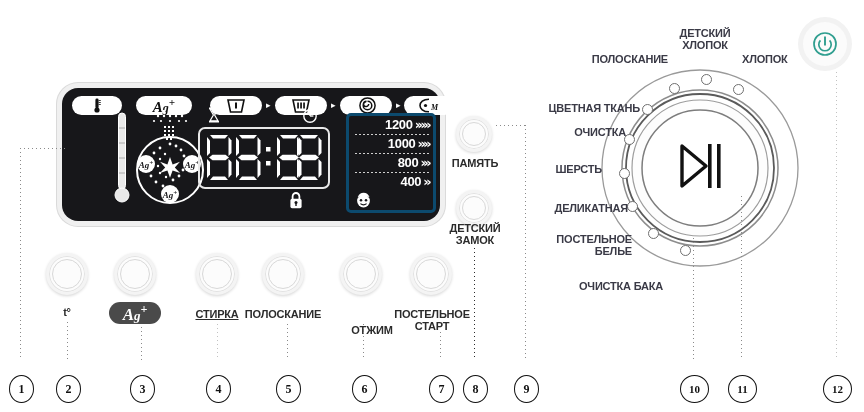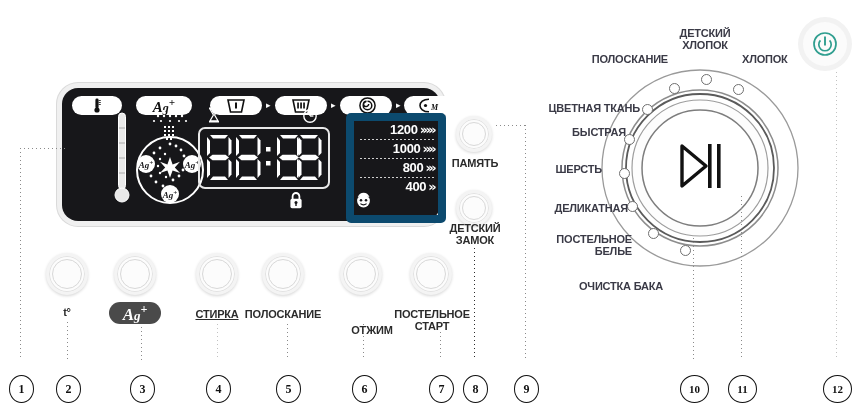--- a/index.html
+++ b/index.html
@@ -40,21 +40,21 @@
 
   
   #seg-box{
     left:136px;top:39px;width:128px;height:58px;
     border:2px solid #e8e8e8;border-radius:7px;
   }
 
   
   #spin-box{
     left:284px;top:25px;width:84px;height:92px;
-    border:8px solid #0c4a6e;border-radius:5px;padding-top:2px;
+    border:3px solid #0c4a6e;border-radius:5px;padding-top:2px;
   }
   .spin-row{
     color:#fff;font-size:13px;font-weight:bold;line-height:14px;
     text-align:right;padding-right:4px;white-space:nowrap;
     font-family:"Liberation Sans",sans-serif;letter-spacing:-0.3px;
   }
   .spin-row .chev{font-family:"DejaVu Sans",sans-serif;letter-spacing:-2.5px;margin-left:2px;}
   .spin-sep{
     height:3px;margin:1px 4px 1px 5px;
     background-image:radial-gradient(circle,#cfcfcf 0.7px,transparent 0.8px);
@@ -433,21 +433,21 @@
   <div class="dial-dot" style="left:27px;top:133px;"></div>
   <div class="dial-dot" style="left:48px;top:160px;"></div>
   <div class="dial-dot" style="left:80px;top:177px;"></div>
 </div>
 
 <div class="prog-label l" style="left:742px;top:53px;width:76px;">ХЛОПОК</div>
 <div class="prog-label c" style="left:655px;top:27px;width:100px;">ДЕТСКИЙ
 ХЛОПОК</div>
 <div class="prog-label r" style="left:576px;top:53px;width:92px;">ПОЛОСКАНИЕ</div>
 <div class="prog-label r" style="left:528px;top:102px;width:112px;">ЦВЕТНАЯ ТКАНЬ</div>
-<div class="prog-label r" style="left:540px;top:126px;width:86px;">БЫСТРАЯ</div>
+<div class="prog-label r" style="left:540px;top:126px;width:86px;">ОЧИСТКА</div>
 <div class="prog-label r" style="left:516px;top:163px;width:86px;">ШЕРСТЬ</div>
 <div class="prog-label r" style="left:528px;top:202px;width:100px;">ДЕЛИКАТНАЯ</div>
 <div class="prog-label r" style="left:528px;top:233px;width:104px;">ПОСТЕЛЬНОЕ
 БЕЛЬЕ</div>
 <div class="prog-label c" style="left:562px;top:280px;width:118px;">ОЧИСТКА БАКА</div>
 
 <div id="power-btn">
   <svg width="26" height="26" viewBox="0 0 26 26">
     <circle cx="13" cy="13" r="11" fill="none" stroke="#2f9e8f" stroke-width="1.7"></circle>
     <line x1="13" y1="5.4" x2="13" y2="14.4" stroke="#2f9e8f" stroke-width="1.9"></line>

